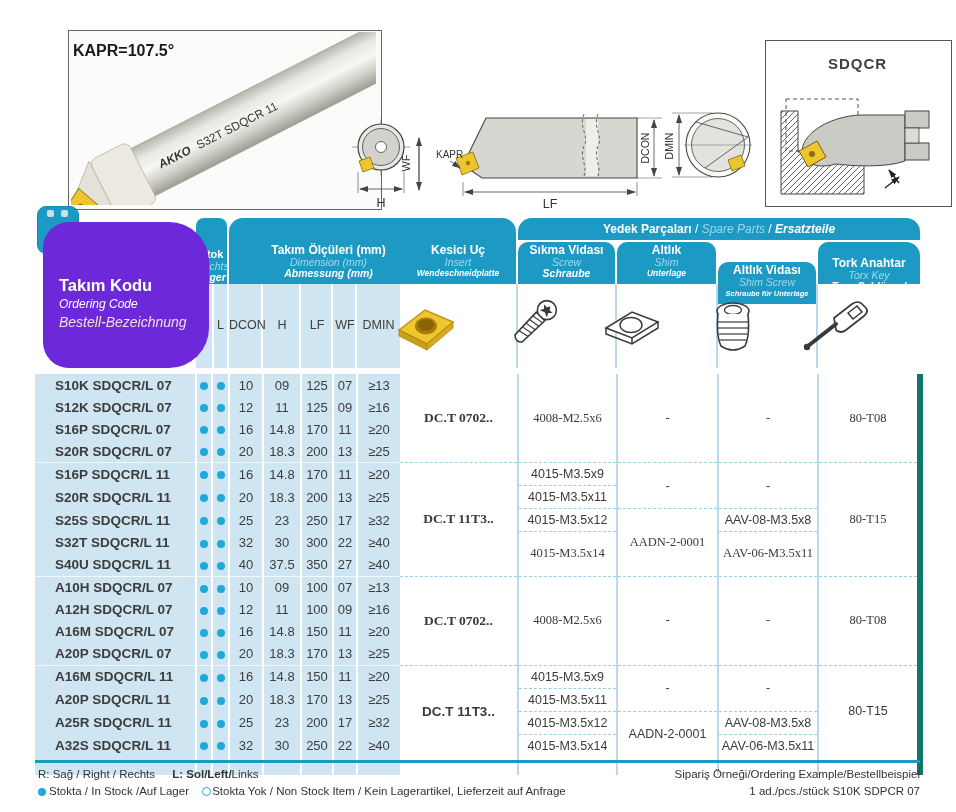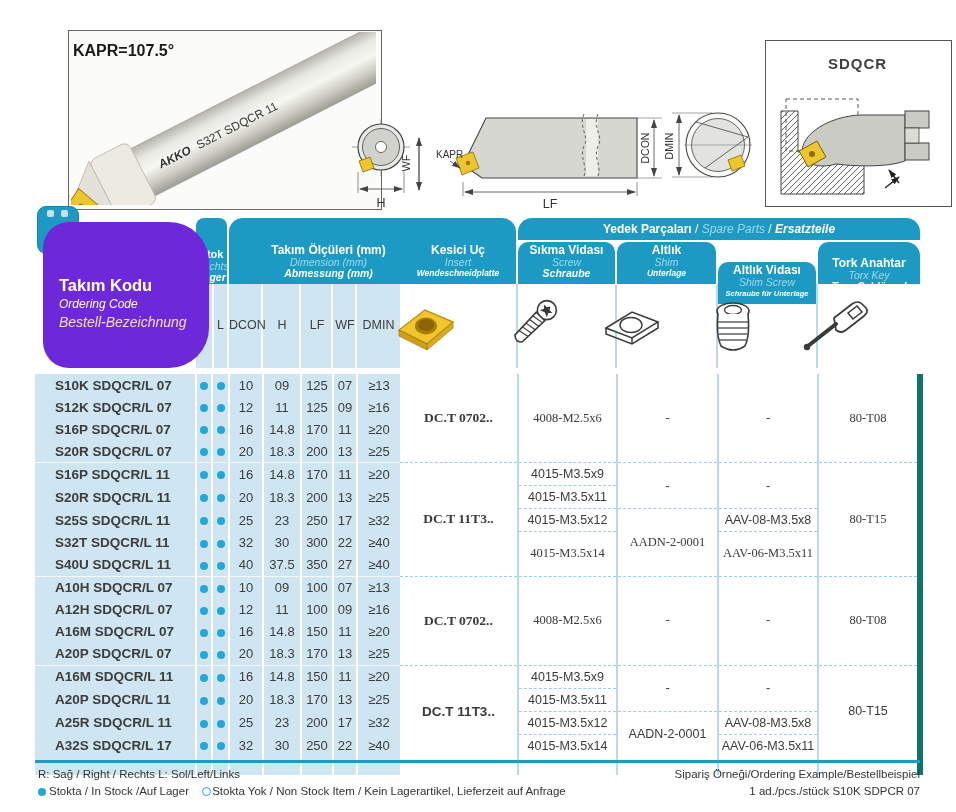--- a/index.html
+++ b/index.html
@@ -501,21 +501,21 @@
           <td class="c-num">25</td>
           <td class="c-num">23</td>
           <td class="c-num">200</td>
           <td class="c-num">17</td>
           <td class="c-num c-dmin">≥32</td>
           <td class="c-spare db">4015-M3.5x12</td>
           <td class="c-spare" rowspan="2">AADN-2-0001</td>
           <td class="c-spare db">AAV-08-M3.5x8</td>
         </tr>
         <tr>
-          <td class="c-code">A32S SDQCR/L 17</td>
+          <td class="c-code">A32S SDQCR/L 11</td>
           <td class="c-dot"><span class="dot"></span></td>
           <td class="c-dot"><span class="dot"></span></td>
           <td class="c-num">32</td>
           <td class="c-num">30</td>
           <td class="c-num">250</td>
           <td class="c-num">22</td>
           <td class="c-num c-dmin">≥40</td>
           <td class="c-spare">4015-M3.5x14</td>
           <td class="c-spare">AAV-06-M3.5x11</td>
         </tr>
@@ -536,21 +536,21 @@
         </tr>
       </tbody>
     </table>
   </div>
 
   <div class="abs btm-line"></div>
 
   <div class="abs foot foot-l">
     <div>
       <span>R: Sağ / Right / </span><span class="it">Rechts</span>
-      <span style="">L: Sol/Left/</span><span class="it">Links</span>
+      <span style="margin-left:14px;font-weight:bold;">L: Sol/Left/</span><span class="it">Links</span>
     </div>
     <div>
       <span class="dot8"></span><span>Stokta / In Stock /</span><span class="it">Auf Lager</span>
       <span class="ring8"></span><span>Stokta Yok / Non Stock Item / </span><span class="it">Kein Lagerartikel, Lieferzeit auf Anfrage</span>
     </div>
   </div>
   <div class="abs foot foot-r">
     <div><span>Sipariş Örneği/Ordering Example/</span><span class="it">Bestellbeispiel</span></div>
     <div>1 ad./pcs./stück S10K SDPCR 07</div>
   </div>

